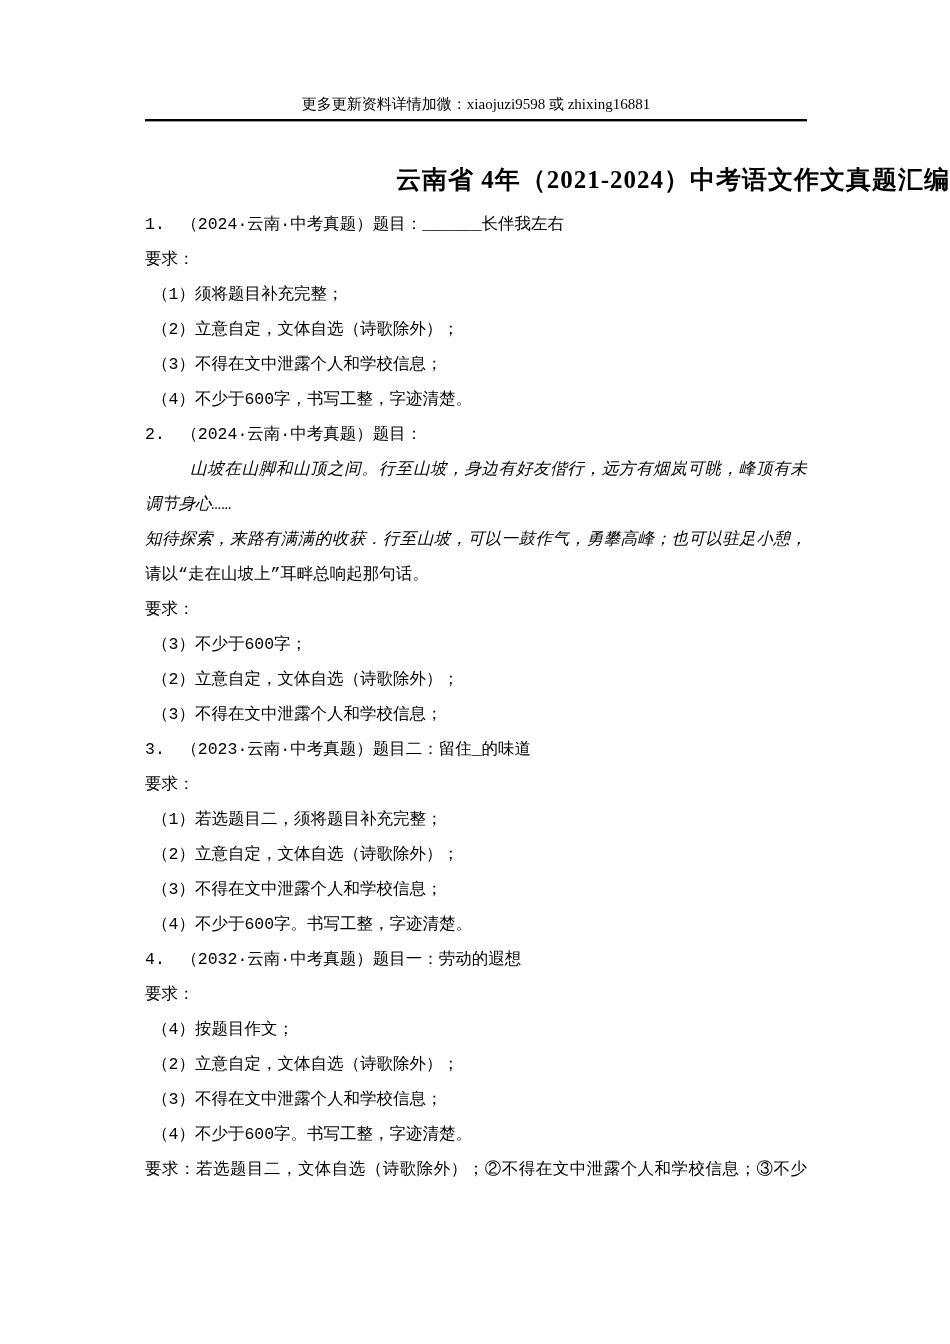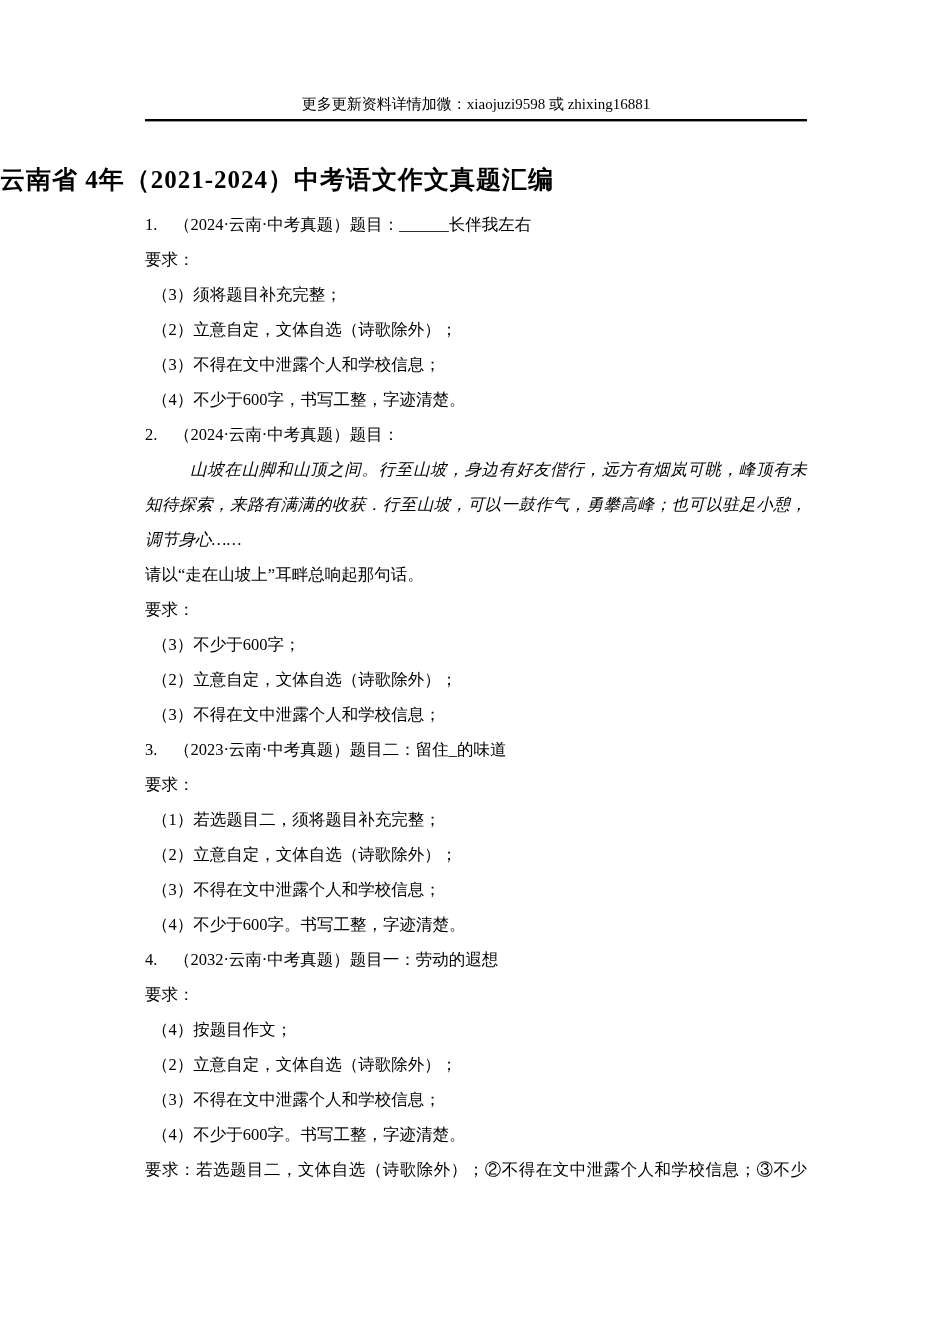--- a/index.html
+++ b/index.html
@@ -27,36 +27,37 @@
   .header-rule {
     position: absolute;
     top: 87px; left: 145px; width: 662px;
     height: 0;
     border-top: 2px solid #000000;
     border-bottom: 1px solid #9a9a9a;
   }
   .doc-title {
     position: absolute;
     top: 131px; left: 0; width: 950px;
-    text-align: left;
+    text-align: right;
     font-size: 25px;
     font-weight: bold;
     letter-spacing: 1px;
     white-space: nowrap;
   }
   .doc-body {
     position: absolute;
     top: 175px; left: 145px; width: 662px;
   }
   .line {
     height: 35px;
     line-height: 35px;
     font-size: 16.5px;
     white-space: nowrap;
     overflow: visible;
+    font-family: Liberation Mono, monospace;
   }
   .line.req { padding-left: 7px; }
   .line.quote {
     font-style: italic;
     letter-spacing: 0.2px;
   }
   .line.first { padding-left: 45px; }
   .line.stretch {
     text-align: justify;
     text-align-last: justify;
@@ -70,28 +71,28 @@
 
   <div class="page-header">更多更新资料详情加微：xiaojuzi9598 或 zhixing16881</div>
 
   <div class="header-rule"></div>
 
   <div class="doc-title">云南省 4年（2021-2024）中考语文作文真题汇编</div>
 
   <div class="doc-body">
       <div class="line item">1.　（2024·云南·中考真题）题目：______长伴我左右</div>
       <div class="line plain">要求：</div>
-      <div class="line req">（3）须将题目补充完整；</div>
+      <div class="line req">（1）须将题目补充完整；</div>
       <div class="line req">（2）立意自定，文体自选（诗歌除外）；</div>
       <div class="line req">（3）不得在文中泄露个人和学校信息；</div>
       <div class="line req">（4）不少于600字，书写工整，字迹清楚。</div>
       <div class="line item">2.　（2024·云南·中考真题）题目：</div>
       <div class="line quote first stretch">山坡在山脚和山顶之间。行至山坡，身边有好友偕行，远方有烟岚可眺，峰顶有未</div>
+      <div class="line quote">调节身心……</div>
       <div class="line quote stretch">知待探索，来路有满满的收获．行至山坡，可以一鼓作气，勇攀高峰；也可以驻足小憩，</div>
-      <div class="line quote">调节身心……</div>
       <div class="line plain">请以“走在山坡上”耳畔总响起那句话。</div>
       <div class="line plain">要求：</div>
       <div class="line req">（3）不少于600字；</div>
       <div class="line req">（2）立意自定，文体自选（诗歌除外）；</div>
       <div class="line req">（3）不得在文中泄露个人和学校信息；</div>
       <div class="line item">3.　（2023·云南·中考真题）题目二：留住_的味道</div>
       <div class="line plain">要求：</div>
       <div class="line req">（1）若选题目二，须将题目补充完整；</div>
       <div class="line req">（2）立意自定，文体自选（诗歌除外）；</div>
       <div class="line req">（3）不得在文中泄露个人和学校信息；</div>

